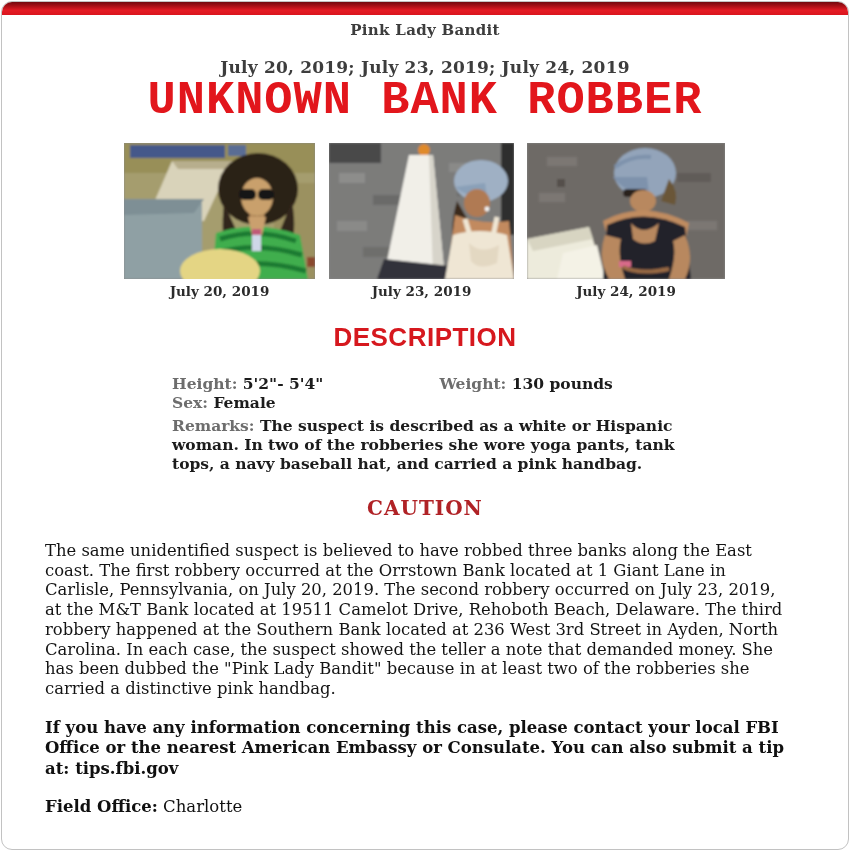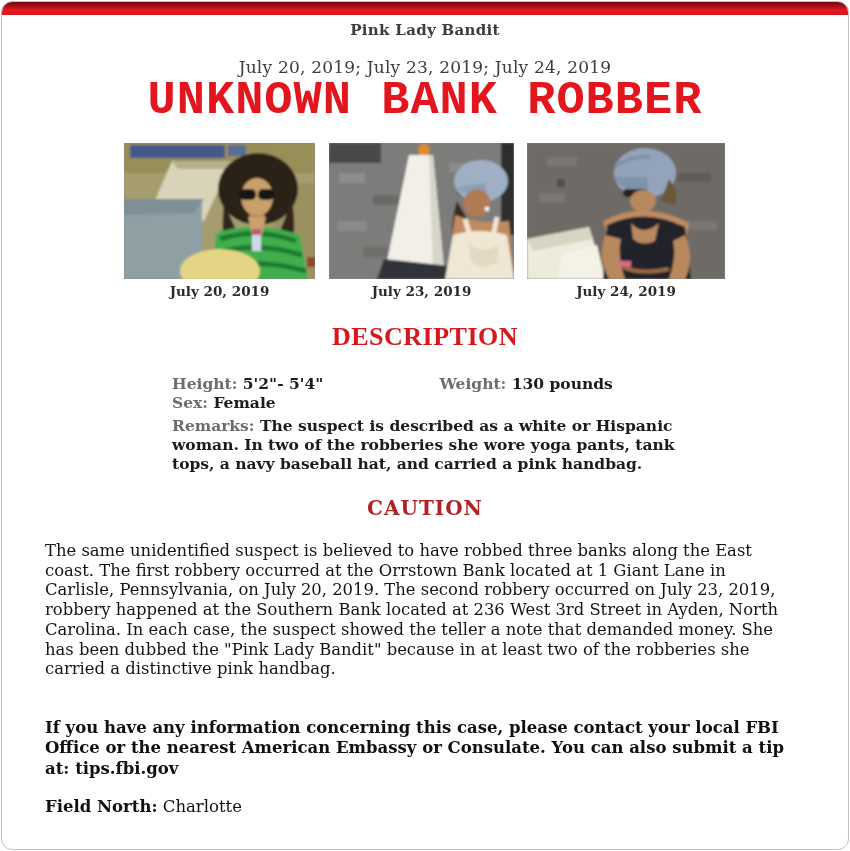--- a/index.html
+++ b/index.html
@@ -8,39 +8,39 @@
     background:#ffffff; border:1.5px solid #c2c2c2; border-radius:11px;
     overflow:hidden; font-family:"DejaVu Serif", serif;
   }
   .redbar{
     position:absolute; top:0; left:0; width:100%; height:13px;
     background:linear-gradient(180deg,#72090e 0%,#a80f16 30%,#e41b24 65%,#da151e 100%);
   }
   .hdr{position:absolute;left:0;width:100%;text-align:center;color:#3d3d3d;}
   .hdr-small{top:19px;font-size:15px;font-weight:bold;letter-spacing:.3px;}
   .hdr-loc{top:37px;font-size:17px;font-weight:bold;letter-spacing:.2px;}
-  .hdr-dates{top:55px;font-size:17px;font-weight:normal;letter-spacing:.2px;}
+  .hdr-dates{top:55px;font-size:17px;font-weight:bold;letter-spacing:.2px;}
   .headline{
     position:absolute;top:72px;left:0;width:100%;text-align:center;
     font-family:Liberation Mono, monospace;font-weight:bold;font-size:47px;
     color:#e2161c;letter-spacing:1px;
   }
   .photo-row{position:absolute;top:141px;left:122px;display:flex;}
   .photo-row svg{display:block;background:#888;}
   .ph1{width:191px;height:136px;margin-right:14px;}
   .ph2{width:185px;height:136px;margin-right:13px;}
   .ph3{width:198px;height:136px;}
   .caption-row{position:absolute;top:281px;left:122px;display:flex;color:#2b2b2b;
     font-size:13.5px;font-weight:bold;}
   .cap1{width:191px;text-align:center;margin-right:14px;}
   .cap2{width:185px;text-align:center;margin-right:13px;}
   .cap3{width:198px;text-align:center;}
   .desc-heading{
     position:absolute;top:320px;left:0;width:100%;text-align:center;
-    font-family:Liberation Serif, serif;font-weight:bold;font-size:26px;
+    font-family:Liberation Sans, sans-serif;font-weight:bold;font-size:26px;
     color:#d6181e;letter-spacing:.5px;
   }
   .desc-block{
     position:absolute;left:170px;top:372px;width:516px;
     font-size:15.5px;font-weight:bold;line-height:19px;color:#1c1c1c;
   }
   .desc-row1 .cell-h{display:inline-block;width:262px;}
   .lbl{color:#6d6d6d;}
   .remarks{margin-top:4px;}
   .caution-heading{
@@ -193,29 +193,30 @@
       <span>The suspect is described as a white or Hispanic woman. In two of the robberies she wore yoga pants, tank tops, a navy baseball hat, and carried a pink handbag.</span>
     </div>
   </div>
 
   <div class="caution-heading">CAUTION</div>
 
   <div class="caution-par">
     <div>The same unidentified suspect is believed to have robbed three banks along the East</div>
     <div>coast. The first robbery occurred at the Orrstown Bank located at 1 Giant Lane in</div>
     <div>Carlisle, Pennsylvania, on July 20, 2019. The second robbery occurred on July 23, 2019,</div>
+    <div>at the M&amp;T Bank located at 19511 Camelot Drive, Rehoboth Beach, Delaware. The third</div>
     <div>robbery happened at the Southern Bank located at 236 West 3rd Street in Ayden, North</div>
     <div>Carolina. In each case, the suspect showed the teller a note that demanded money. She</div>
     <div>has been dubbed the "Pink Lady Bandit" because in at least two of the robberies she</div>
     <div>carried a distinctive pink handbag.</div>
   </div>
 
   <div class="contact-par">
     <div>If you have any information concerning this case, please contact your local FBI</div>
     <div>Office or the nearest American Embassy or Consulate. You can also submit a tip</div>
     <div>at: tips.fbi.gov</div>
   </div>
 
   <div class="field-office">
-    <span class="fo-label">Field North:</span>
+    <span class="fo-label">Field Office:</span>
     <span>Charlotte</span>
   </div>
 </div>
 
 </body></html>

